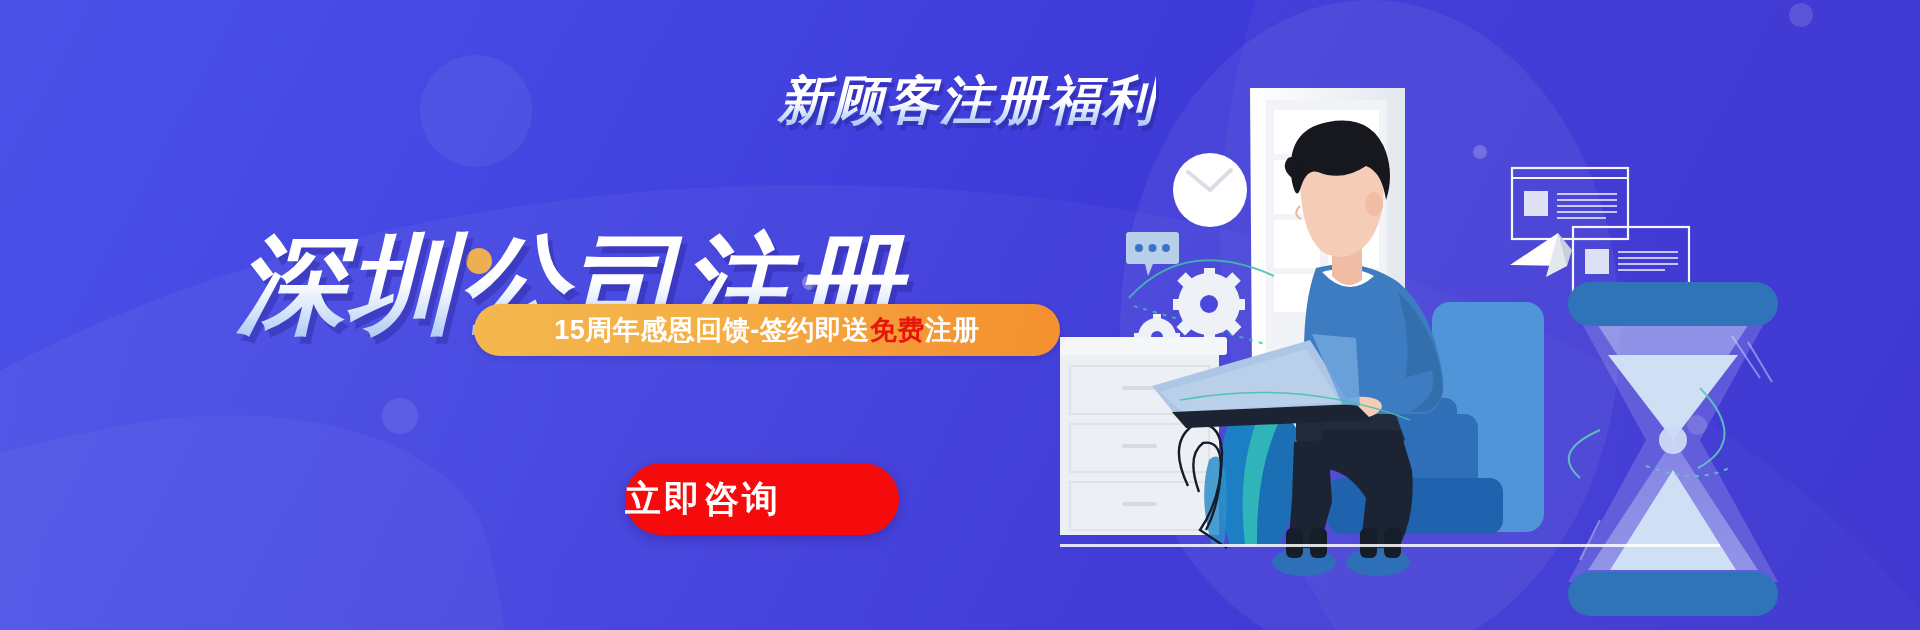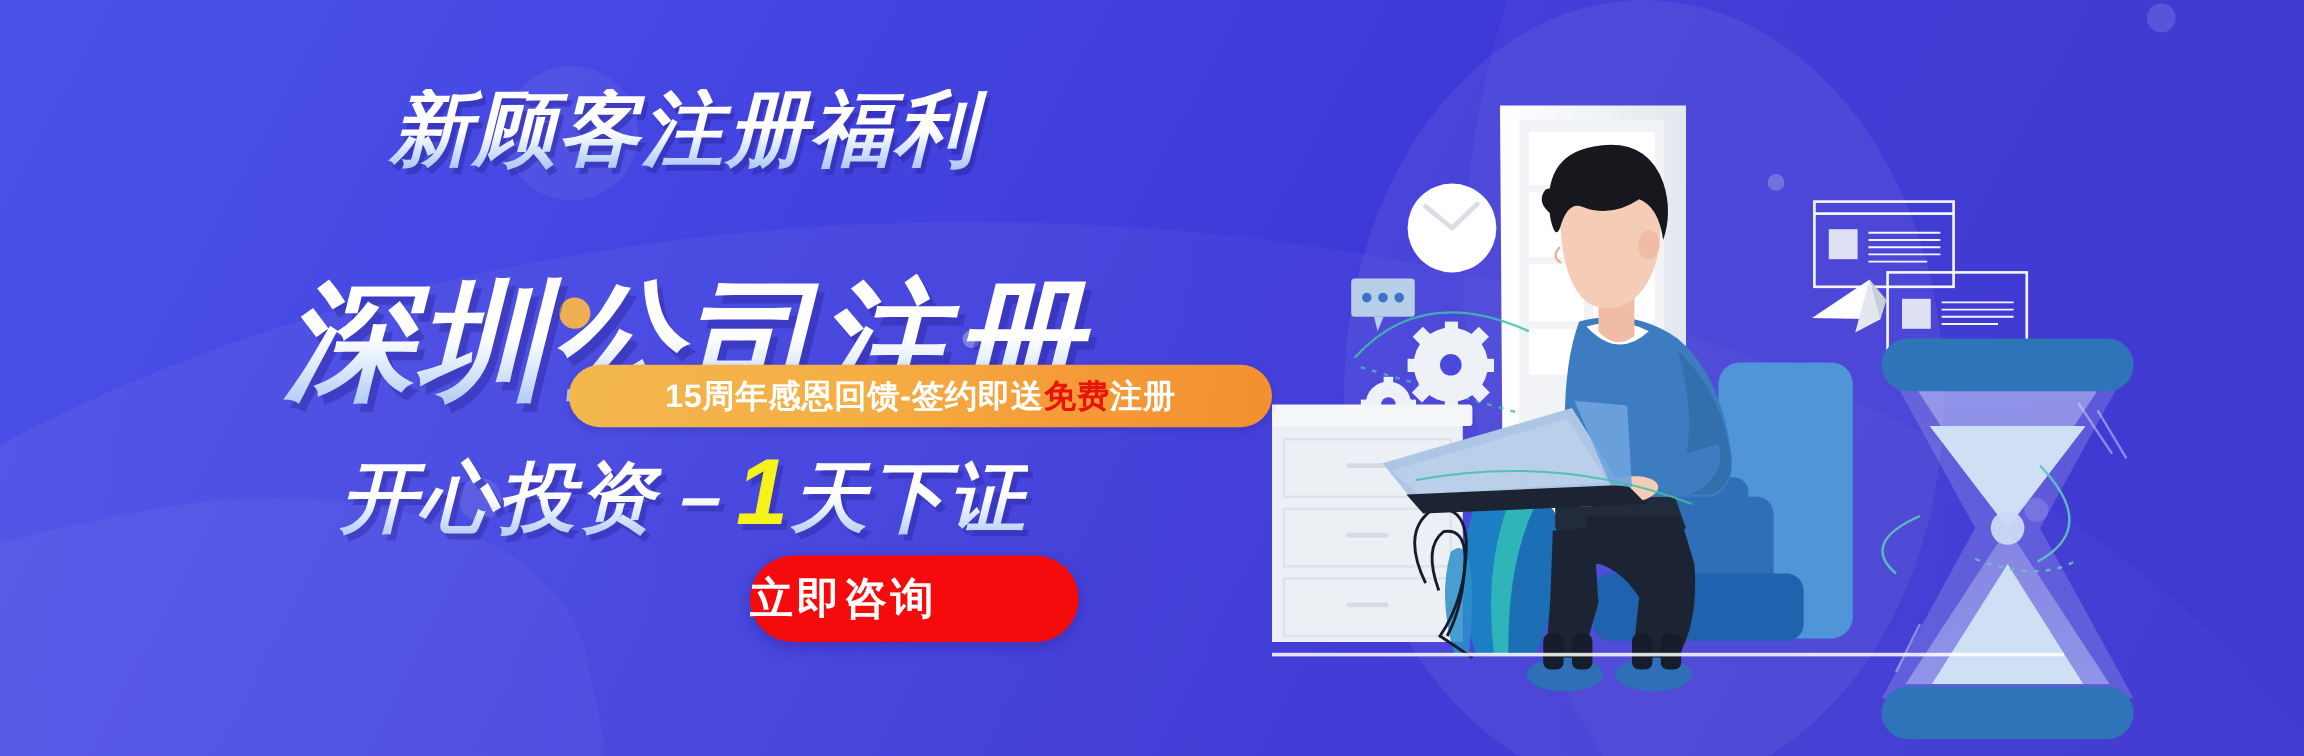--- a/index.html
+++ b/index.html
@@ -42,23 +42,23 @@
   .dot-c{left:1789px;top:3px;width:24px;height:24px;background:rgba(255,255,255,.13);}
   .dot-d{left:1473px;top:145px;width:14px;height:14px;background:rgba(255,255,255,.22);}
   .dot-e{left:1687px;top:415px;width:20px;height:20px;background:rgba(255,255,255,.14);}
   .dot-f{left:802px;top:275px;width:15px;height:15px;background:rgba(255,255,255,.30);}
   .dot-orange{left:466px;top:248px;width:26px;height:26px;background:#f7b34a;opacity:.95;}
 
   
   .copy{position:absolute;left:0;top:0;width:1160px;height:630px;}
 
   .eyebrow{
-    position:absolute;left:0;top:74px;width:1140px;
-    text-align:center;
-    font-size:68px;font-weight:bold;font-style:italic;
+    position:absolute;left:16px;top:74px;width:1140px;
+    text-align:right;
+    font-size:52px;font-weight:bold;font-style:italic;
     letter-spacing:2px;
     line-height:1;
     background:linear-gradient(180deg,#ffffff 0%,#ffffff 52%,#cfe0fa 78%,#a9c6f2 100%);
     -webkit-background-clip:text;background-clip:text;
     color:transparent;-webkit-text-fill-color:transparent;
     filter:drop-shadow(3px 5px 0 rgba(40,36,150,.45));
   }
   .headline{
     position:absolute;left:0;top:156px;width:1140px;
     text-align:center;
@@ -345,19 +345,18 @@
   <div class="copy">
 
     <div class="eyebrow">新顾客注册福利</div>
 
     <h1 class="headline">深圳公司注册</h1>
 
     <div class="pill">
       <span class="pill-text"><span>15周年感恩回馈-签约即送</span><span class="pill-hl">免费</span><span>注册</span></span>
     </div>
 
-    <div class="subline"><span class="w">开心投资－</span><span class="y">1</span><span class="w">天下证</span></div>
 
     <button class="cta">
       <span class="cta-text">立即咨询</span>
     </button>
   </div>
 </div>
 
 </body></html>

